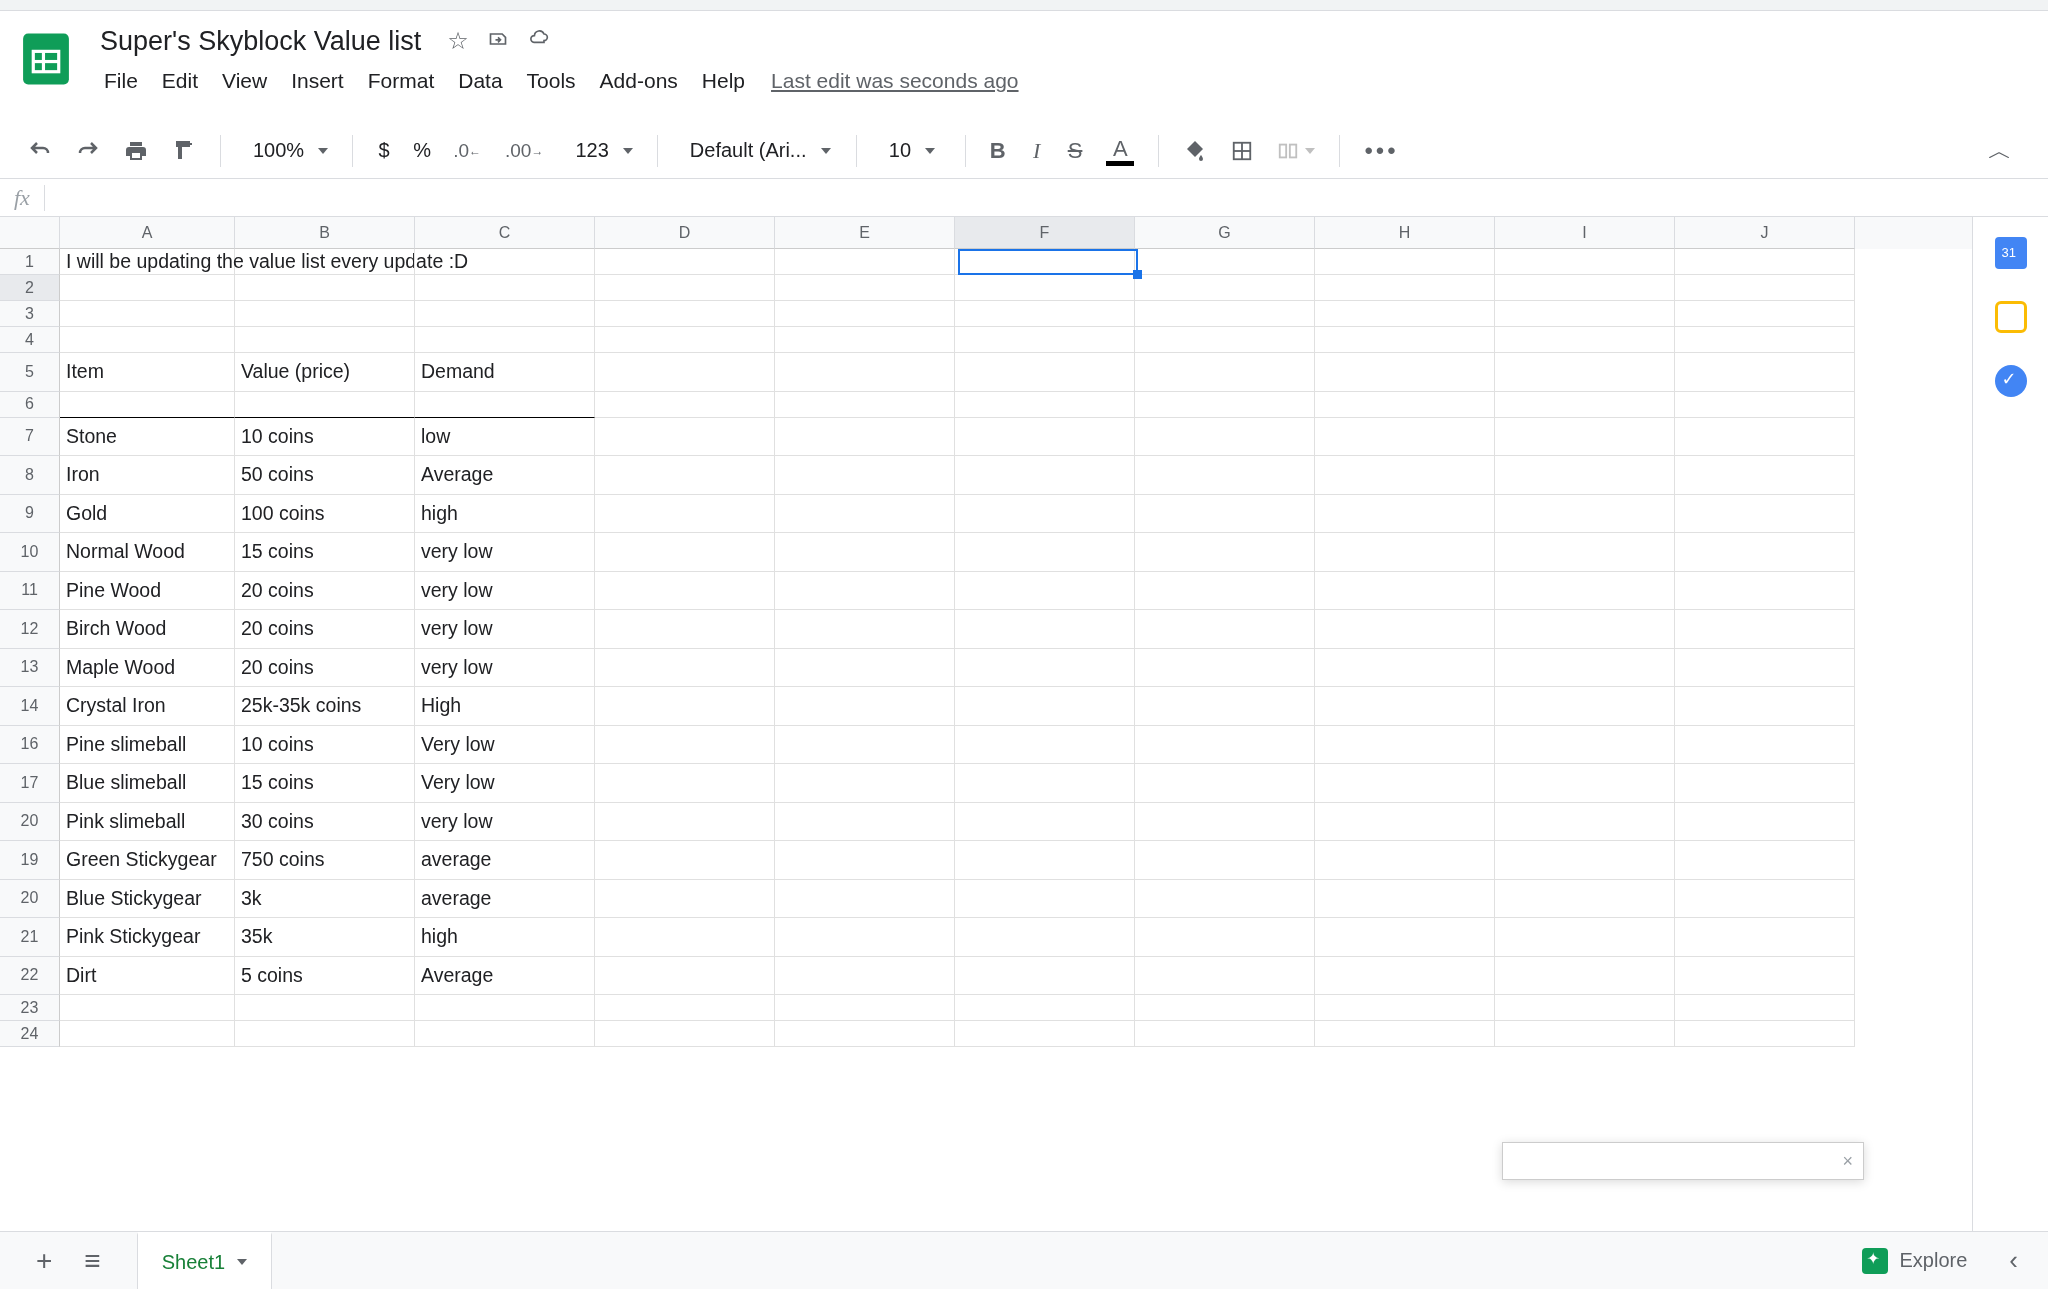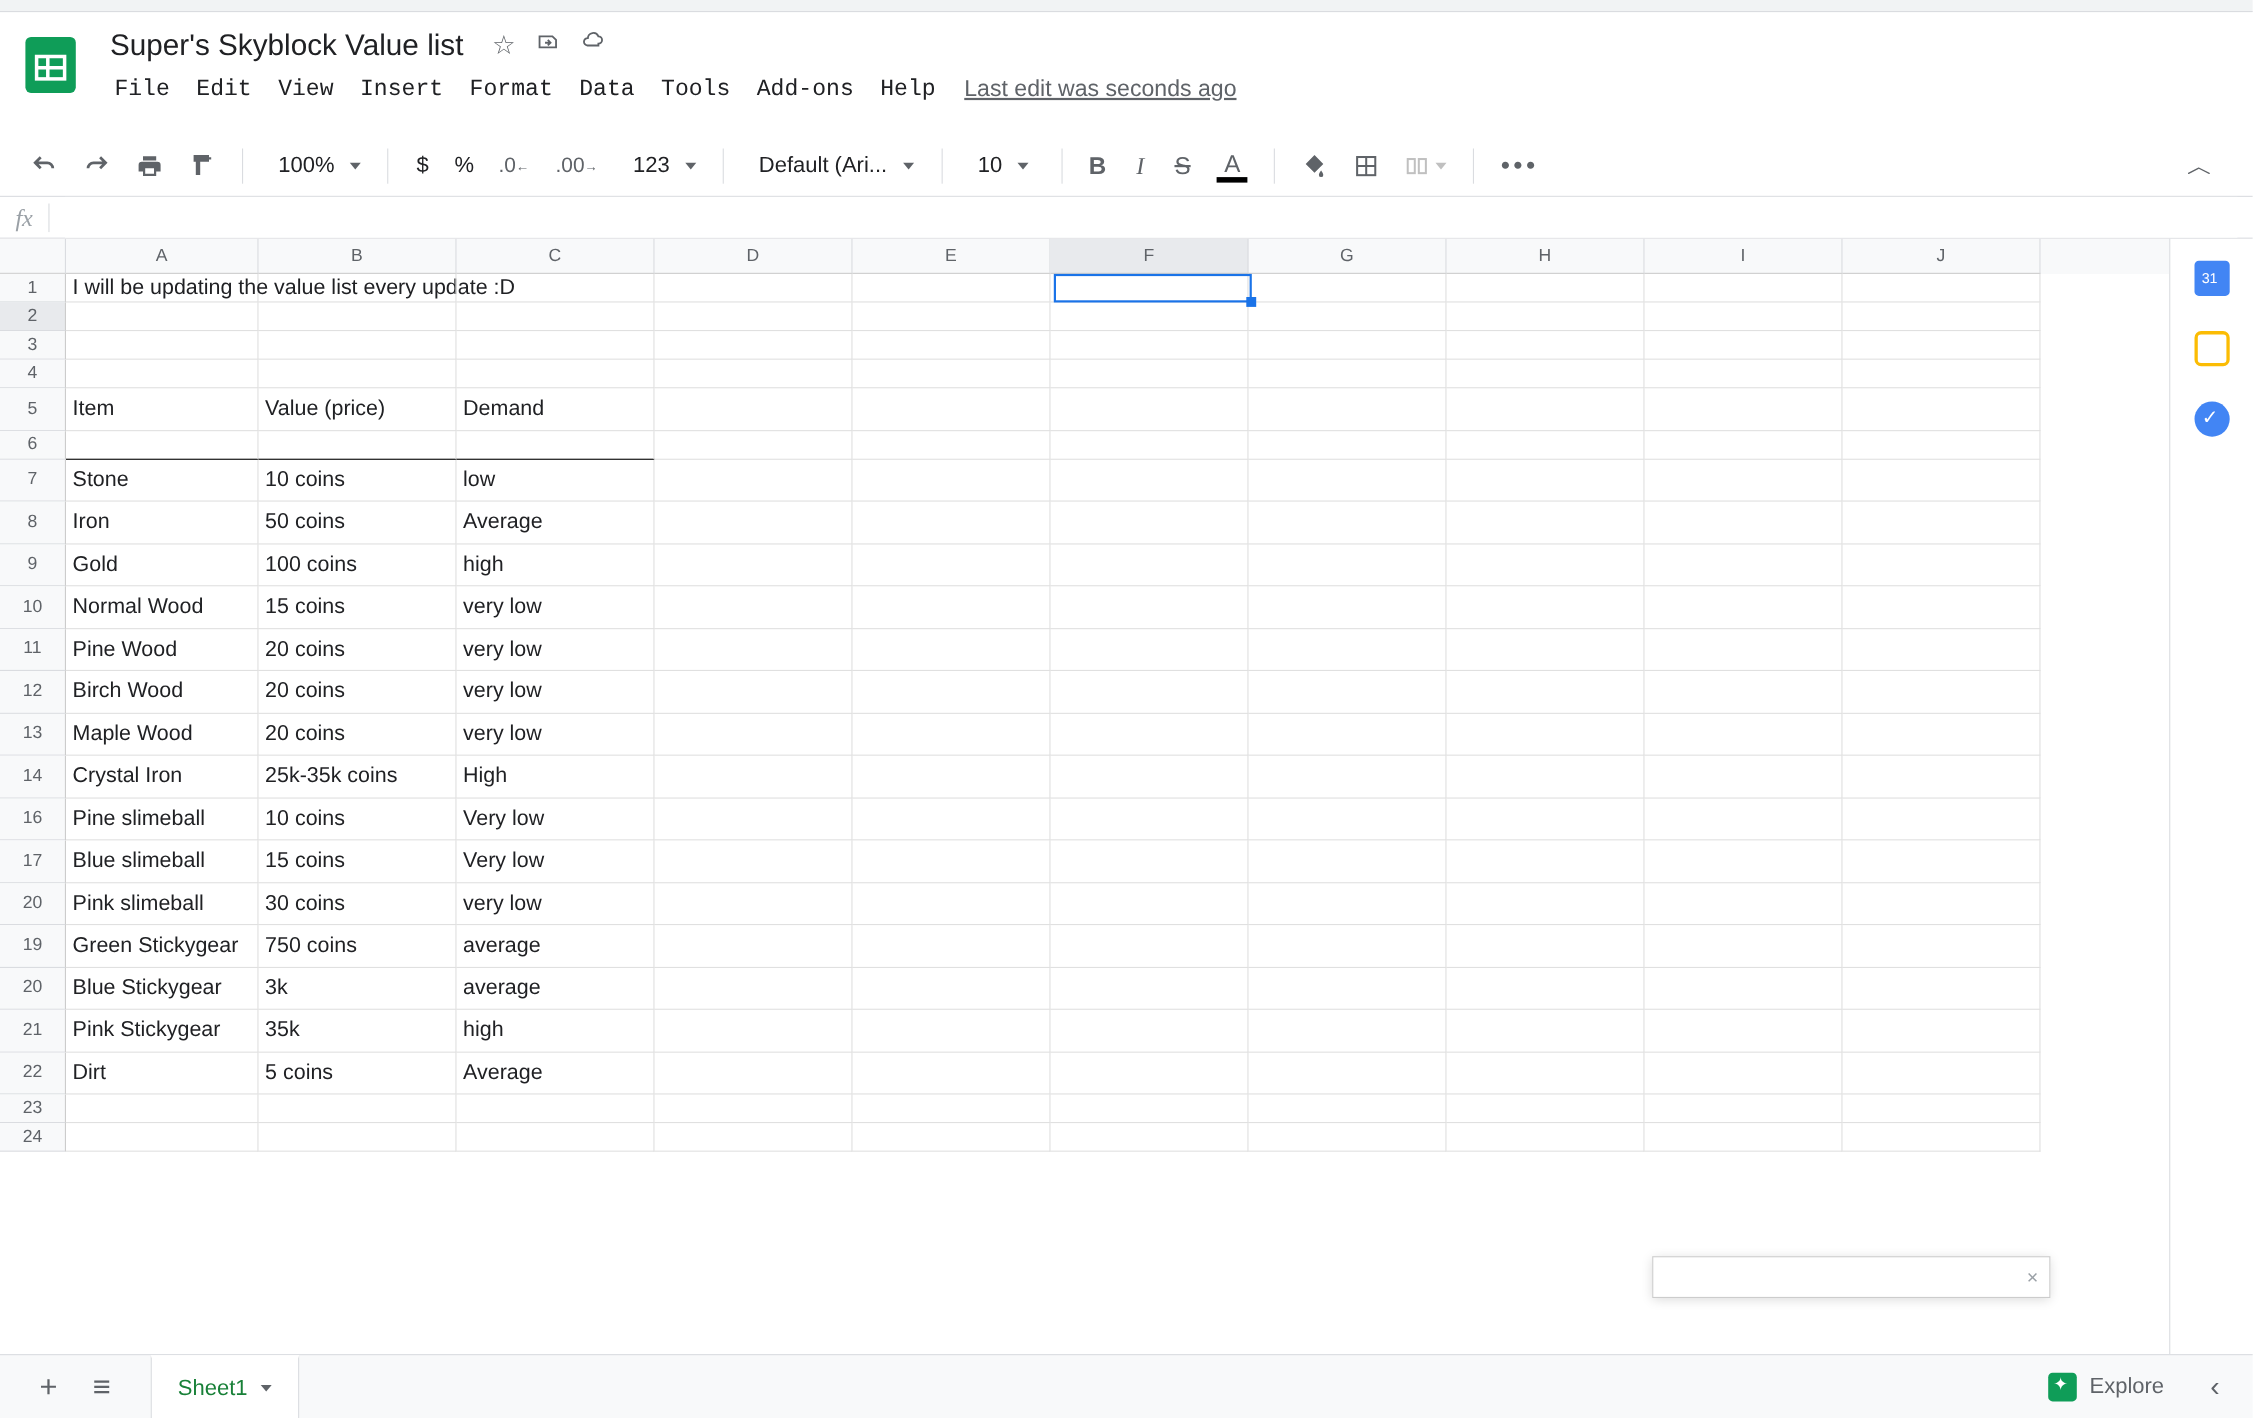--- a/index.html
+++ b/index.html
@@ -9,21 +9,21 @@
   
   .header { display: flex; align-items: flex-start; padding: 10px 18px 0 18px; height: 112px; }
   .logo { width: 56px; height: 56px; margin-right: 18px; margin-top: 10px; flex-shrink:0;}
   .title-area { flex: 1; }
   .title-row { display: flex; align-items: center; height: 40px; }
   .doc-title { font-size: 27px; color: #202124; font-weight: 400; padding: 2px 8px; }
   .title-icons { display: flex; gap: 18px; margin-left: 18px; }
   .title-icons span { color: #5f6368; font-size: 24px; }
   
   .menu-row { display: flex; gap: 0; margin-top: 0px; align-items:center; height:40px;}
-  .menu-item { font-size: 21px; color: #202124; padding: 6px 12px; cursor: pointer; font-family: Liberation Mono, monospace; }
+  .menu-item { font-size: 21px; color: #202124; padding: 6px 12px; cursor: pointer; }
   .last-edit { font-size: 21px; color: #5f6368; text-decoration: underline; margin-left: 14px; }
   
   .header-right { display: flex; align-items: center; gap: 30px; padding-top:16px; flex-shrink:0;}
   .comment-icon { width: 36px; height: 36px; color: #5f6368; }
   .share-btn { background: #2a8947; color: #fff; border: none; border-radius: 5px; height: 56px; padding: 0 26px; font-size: 21px; font-weight: 500; display: flex; align-items: center; gap: 10px; cursor:pointer;}
   .avatar { width: 50px; height: 50px; border-radius: 50%; background: radial-gradient(circle at 40% 40%, #aaa, #222); border:1px solid #ccc;}
   
   .toolbar { height: 56px; border-bottom: 1px solid #dadce0; display: flex; align-items: center; padding: 0 18px; gap:4px;}
   .tool-btn { padding: 6px 10px; color: #5f6368; font-size: 24px; cursor:pointer; display:flex; align-items:center; justify-content:center; min-width:34px;}
   .tool-sep { width: 1px; height: 32px; background: #dadce0; margin: 0 10px; }

